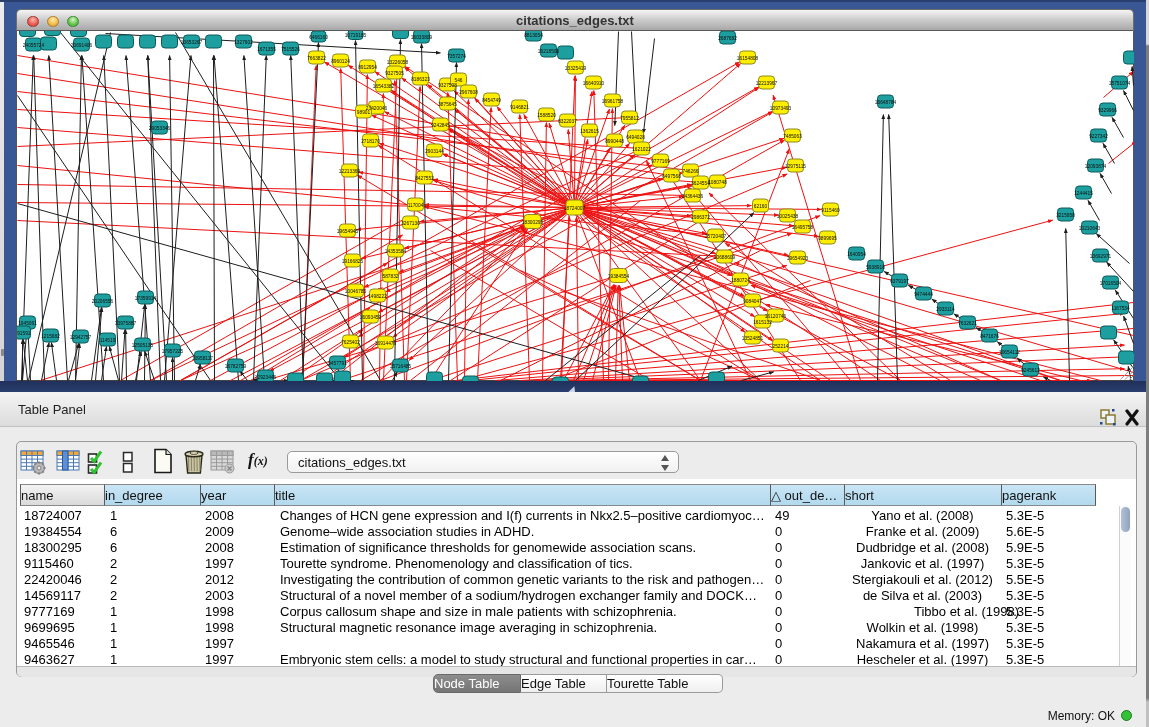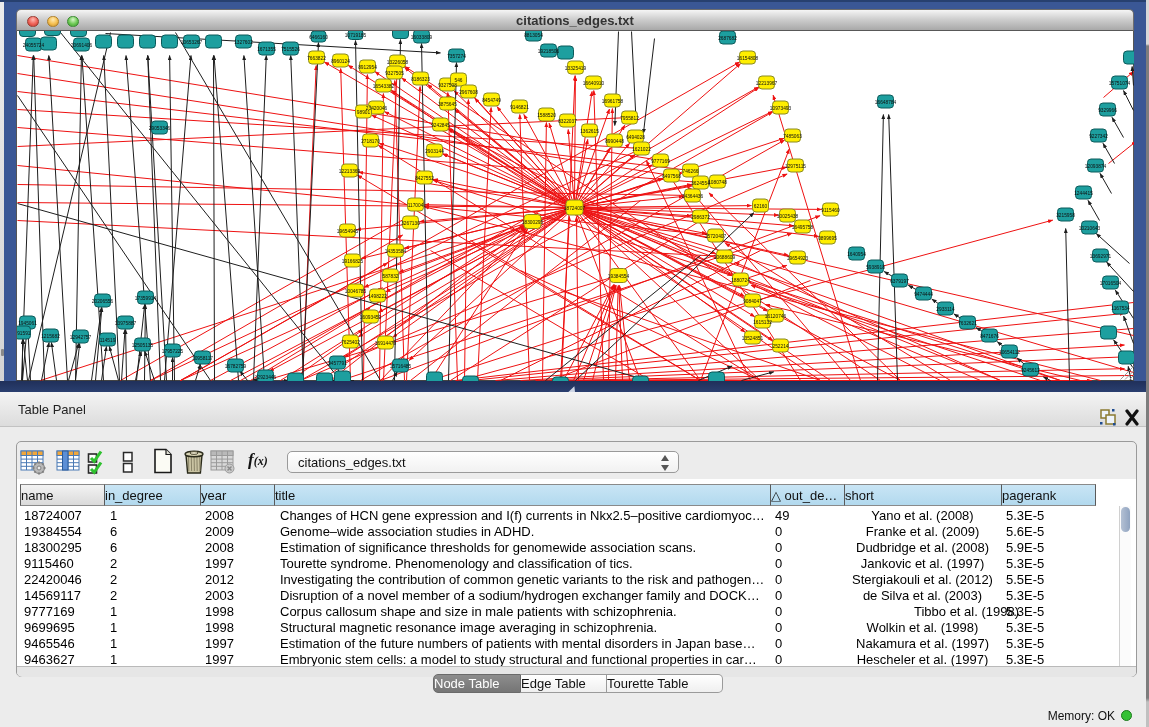--- a/index.html
+++ b/index.html
@@ -724,21 +724,21 @@
       <span style="left:205px">2012</span>
       <span style="left:280px">Investigating the contribution of common genetic variants to the risk and pathogen…</span>
       <span style="left:775px">0</span>
       <span class="ctr" style="left:844px;width:157px">Stergiakouli et al. (2012)</span>
       <span style="left:1006px">5.5E-5</span>
     </div>
 <div class="tr" style="top:587px">
       <span style="left:24px">14569117</span>
       <span style="left:110px">2</span>
       <span style="left:205px">2003</span>
-      <span style="left:280px">Disruption of a novel member of a sodium/hydrogen exchanger family and DOCK…</span>
+      <span style="left:280px">Structural of a novel member of a sodium/hydrogen exchanger family and DOCK…</span>
       <span style="left:775px">0</span>
       <span class="ctr" style="left:844px;width:157px">de Silva et al. (2003)</span>
       <span style="left:1006px">5.3E-5</span>
     </div>
 <div class="tr" style="top:603px">
       <span style="left:24px">9777169</span>
       <span style="left:110px">1</span>
       <span style="left:205px">1998</span>
       <span style="left:280px">Corpus callosum shape and size in male patients with schizophrenia.</span>
       <span style="left:775px">0</span>
@@ -751,21 +751,20 @@
       <span style="left:205px">1998</span>
       <span style="left:280px">Structural magnetic resonance image averaging in schizophrenia.</span>
       <span style="left:775px">0</span>
       <span class="ctr" style="left:844px;width:157px">Wolkin et al. (1998)</span>
       <span style="left:1006px">5.3E-5</span>
     </div>
 <div class="tr" style="top:635px">
       <span style="left:24px">9465546</span>
       <span style="left:110px">1</span>
       <span style="left:205px">1997</span>
-      <span style="left:280px">Estimation of the future numbers of patients with mental disorders in Japan base…</span>
       <span style="left:775px">0</span>
       <span class="ctr" style="left:844px;width:157px">Nakamura et al. (1997)</span>
       <span style="left:1006px">5.3E-5</span>
     </div>
 <div class="tr" style="top:651px">
       <span style="left:24px">9463627</span>
       <span style="left:110px">1</span>
       <span style="left:205px">1997</span>
       <span style="left:280px">Embryonic stem cells: a model to study structural and functional properties in car…</span>
       <span style="left:775px">0</span>

